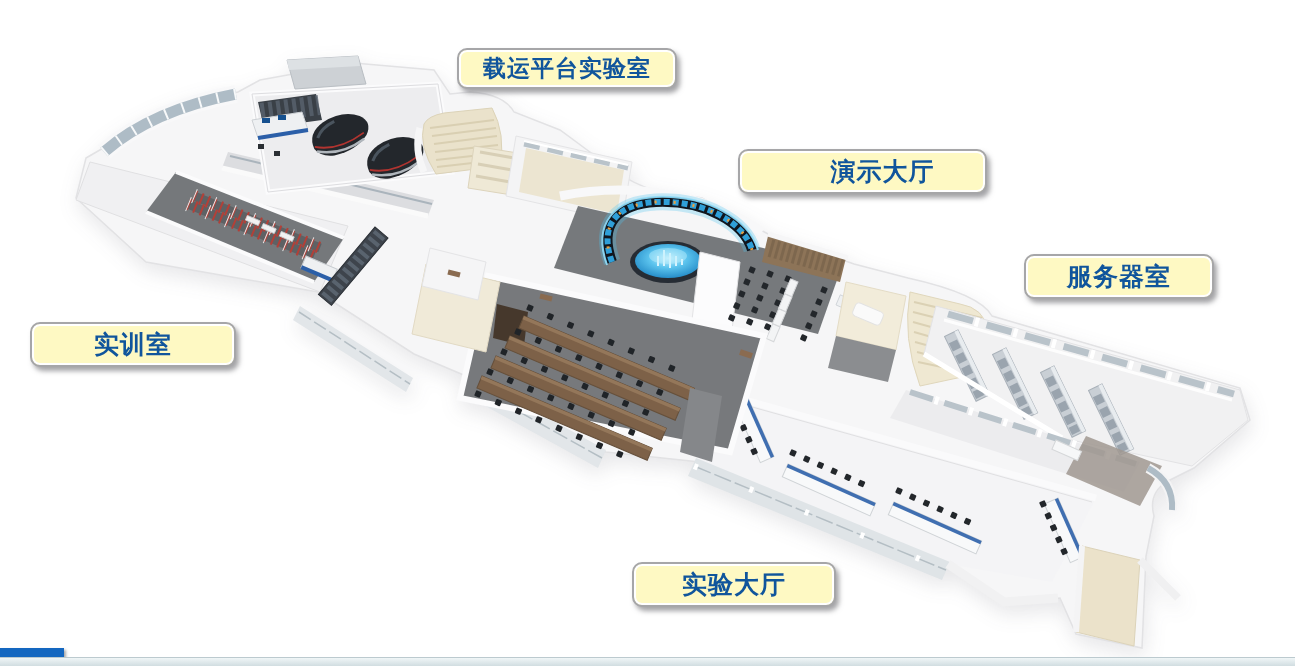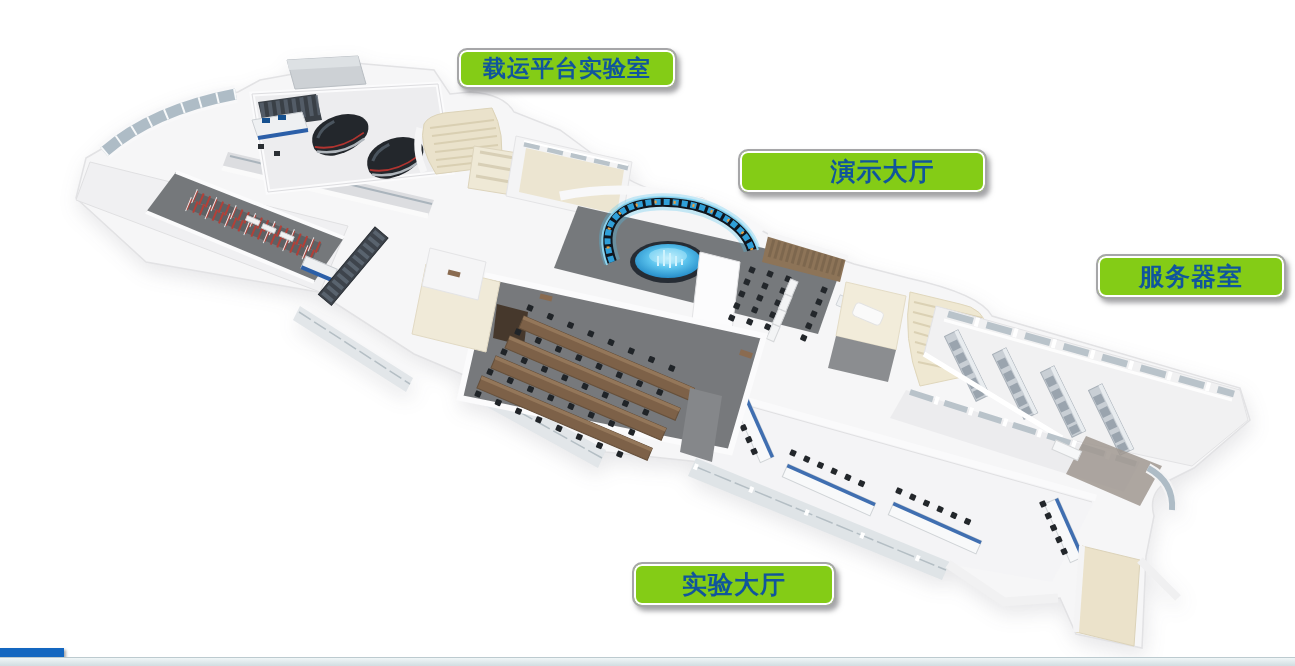--- a/index.html
+++ b/index.html
@@ -2,33 +2,33 @@
 <html><head>
 <meta charset="utf-8">
 <style>
   html,body{margin:0;padding:0;}
   body{font-family:"Liberation Sans","DejaVu Sans",sans-serif;background:#ffffff;}
   #slide{position:relative;width:1295px;height:666px;background:#ffffff;overflow:hidden;}
   #plan-svg{position:absolute;left:0;top:0;filter:drop-shadow(2px 8px 10px rgba(60,60,70,0.12));}
   .room-label{
     position:absolute;
     display:flex;align-items:center;justify-content:center;
-    background:#84cc16;
+    background:#fef9c3;
     border:2px solid #a6a6a8;
     border-radius:10px;
     box-shadow:3px 4px 5px rgba(90,90,95,0.55), inset 0 0 0 2px #ffffff;
     color:#10559c;
     font-weight:bold;
     font-size:25px;
     letter-spacing:1px;
     white-space:nowrap;
   }
   #label-carrier{left:457px;top:48px;width:216px;height:37px;font-size:23px;}
   #label-demo{left:738px;top:149px;width:205px;height:41px;padding-left:40px;}
-  #label-server{left:1096px;top:254px;width:186px;height:41px;}
+  #label-server{left:1024px;top:254px;width:186px;height:41px;}
   #label-training{left:30px;top:322px;width:202px;height:41px;}
   #label-experiment{left:632px;top:562px;width:200px;height:41px;}
   #footer-accent{
     position:absolute;left:0;top:648px;width:64px;height:9px;
     background:#1467c0;box-shadow:2px 2px 3px rgba(0,0,0,0.35);
   }
   #footer-strip{
     position:absolute;left:0;top:657px;width:1295px;height:9px;
     background:linear-gradient(#f0f6f7,#cddade);
     border-top:1px solid #bccacf;
@@ -335,17 +335,18 @@
         <use href="#crow8" transform="translate(478,394) rotate(23)"></use>
       </g>
     </g>
 
     <path d="M 690,388 L 722,396 L 712,462 L 680,452 Z" fill="#85878a"></path>
   </svg>
 
   <div class="room-label" id="label-carrier">载运平台实验室</div>
   <div class="room-label" id="label-demo">演示大厅</div>
   <div class="room-label" id="label-server">服务器室</div>
+  <div class="room-label" id="label-training">实训室</div>
   <div class="room-label" id="label-experiment">实验大厅</div>
 
   <div id="footer-accent"></div>
   <div id="footer-strip"></div>
 </div>
 
 </body></html>

